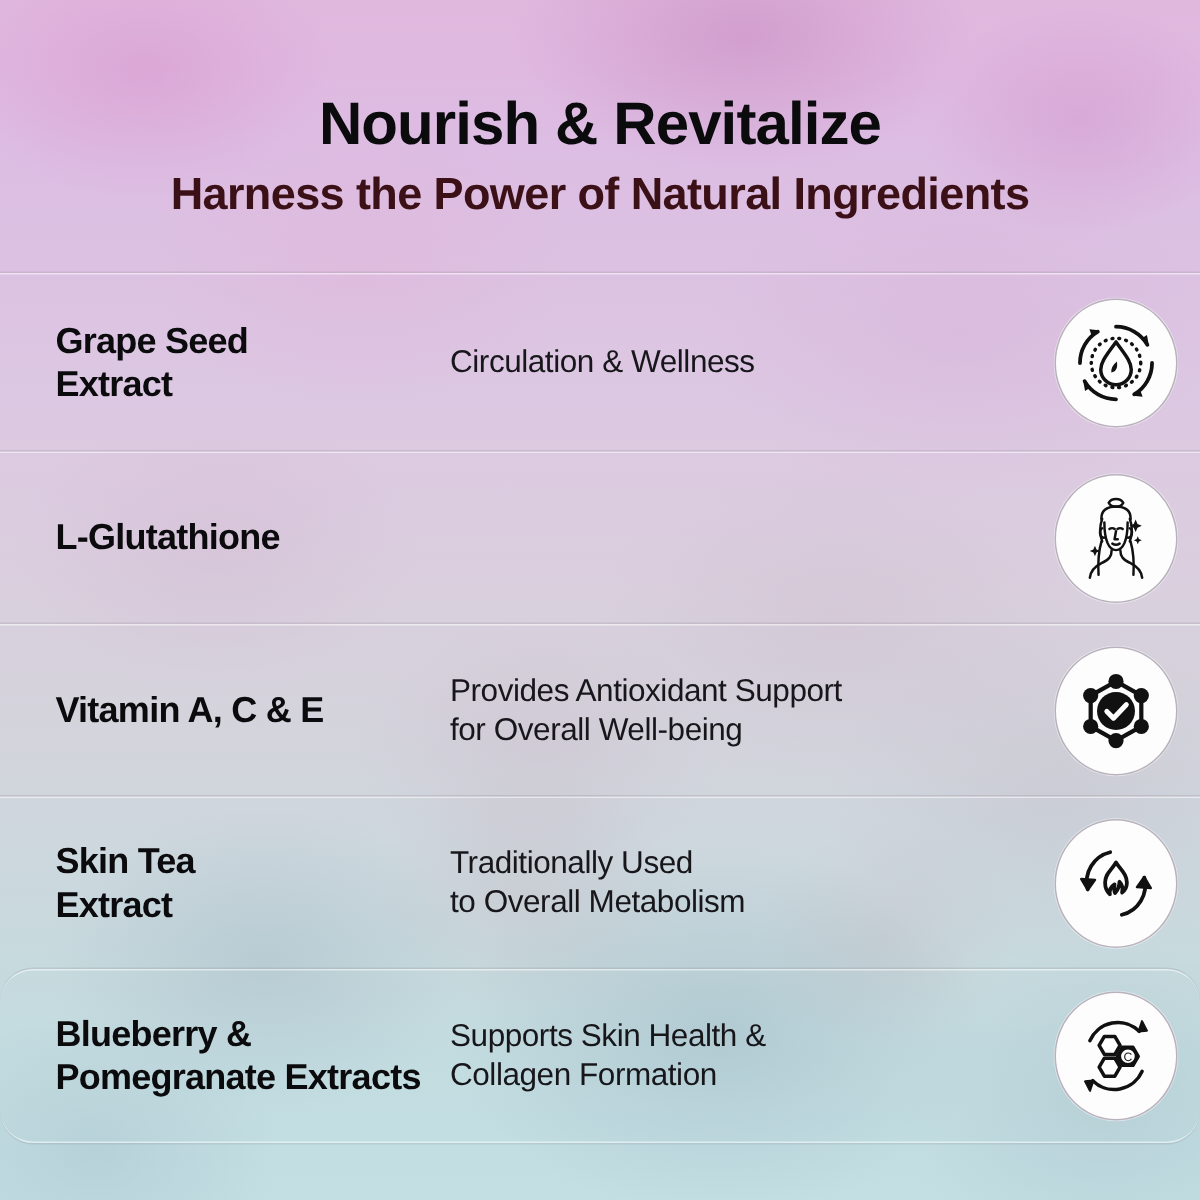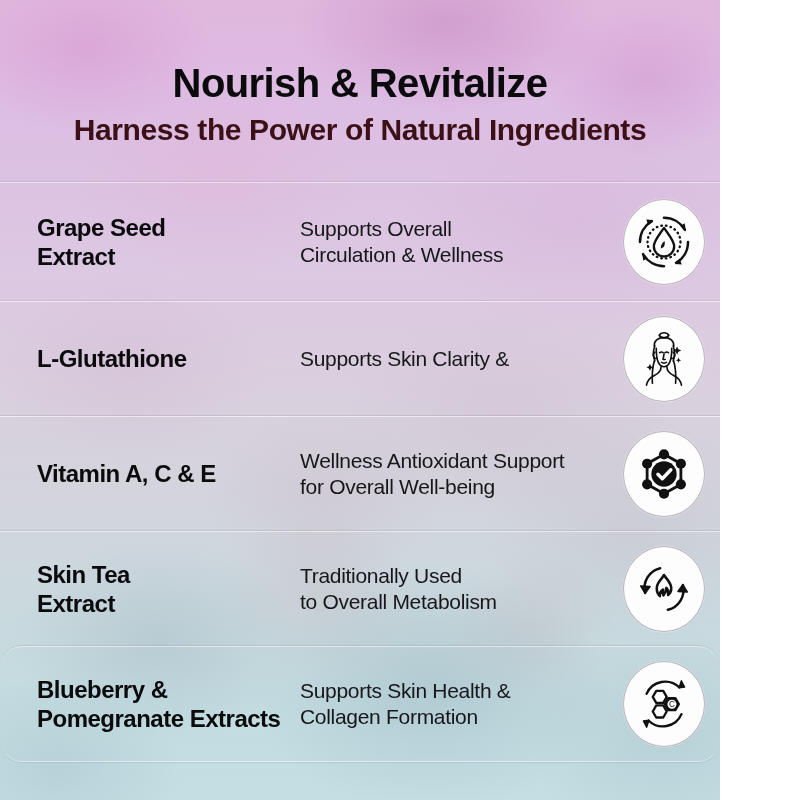--- a/index.html
+++ b/index.html
@@ -8,21 +8,21 @@
   }
   body {
     width: 800px;
     height: 800px;
     font-family: "Liberation Sans", sans-serif;
     overflow: hidden;
   }
 
   #infographic {
     position: relative;
-    width: 720px;
+    width: 800px;
     height: 800px;
     box-sizing: border-box;
     background:
       linear-gradient(to bottom,
         #e0b8de 0%,
         #dfb9e0 6%,
         #ddbde3 12%,
         #dcc0e2 19%,
         #dcc4e2 26%,
         #dcc8e2 33%,
@@ -168,21 +168,20 @@
   </div>
 
   <div class="rows">
 
     <div class="row">
       <div class="name">
         <div>Grape Seed</div>
         <div>Extract</div>
       </div>
       <div class="desc">
-        <div>Supports Overall</div>
         <div>Circulation &amp; Wellness</div>
       </div>
       <div class="icon-cell">
         <div class="icon-disc">
           <svg width="62" height="62" viewBox="0 0 64 64" fill="none" stroke="#111" stroke-width="2.6" stroke-linecap="round">
             <path d="M32 7 A25 25 0 0 1 53.6 19.5"></path>
             <path d="M56.8 32 A25 25 0 0 1 44.5 53.6"></path>
             <path d="M32 57 A25 25 0 0 1 10.4 44.5"></path>
             <path d="M7.2 32 A25 25 0 0 1 19.5 10.4"></path>
             <path d="M49 15.5 l5.5 3.6 l-1.2 -6.4 z" fill="#111" stroke="none"></path>
@@ -195,21 +194,20 @@
           </svg>
         </div>
       </div>
     </div>
 
     <div class="row">
       <div class="name">
         <div>L-Glutathione</div>
       </div>
       <div class="desc">
-        <div>Supports Skin Clarity &amp;</div>
       </div>
       <div class="icon-cell">
         <div class="icon-disc">
           <svg width="62" height="64" viewBox="0 0 64 66" fill="none" stroke="#111" stroke-width="1.7" stroke-linecap="round" stroke-linejoin="round">
             <path d="M27 8.5 a5.5 4.5 0 0 1 10 0 a5.5 4.5 0 0 1 -10 0 z"></path>
             <path d="M22 20 C 21.5 14 25.5 11 32 11 C 38.5 11 42.5 14 42 20"></path>
             <path d="M22.5 19.5 C 20.5 25 21 31 22.5 35"></path>
             <path d="M41.5 19.5 C 43.5 25 43 31 41.5 35"></path>
             <path d="M24 22 C 24 34 27 41 32 41 C 37 41 40 34 40 22"></path>
             <path d="M22.5 26 a2.6 3.4 0 0 0 1.6 6.4"></path>
@@ -228,21 +226,21 @@
           </svg>
         </div>
       </div>
     </div>
 
     <div class="row">
       <div class="name">
         <div>Vitamin A, C &amp; E</div>
       </div>
       <div class="desc">
-        <div>Wellness Antioxidant Support</div>
+        <div>Provides Antioxidant Support</div>
         <div>for Overall Well-being</div>
       </div>
       <div class="icon-cell">
         <div class="icon-disc">
           <svg width="60" height="60" viewBox="0 0 64 64" fill="none">
             <g stroke="#111" stroke-width="3">
               <path d="M32 11 L50 21 L50 43 L32 53 L14 43 L14 21 Z"></path>
             </g>
             <g fill="#111">
               <circle cx="32" cy="11" r="5.4"></circle>

